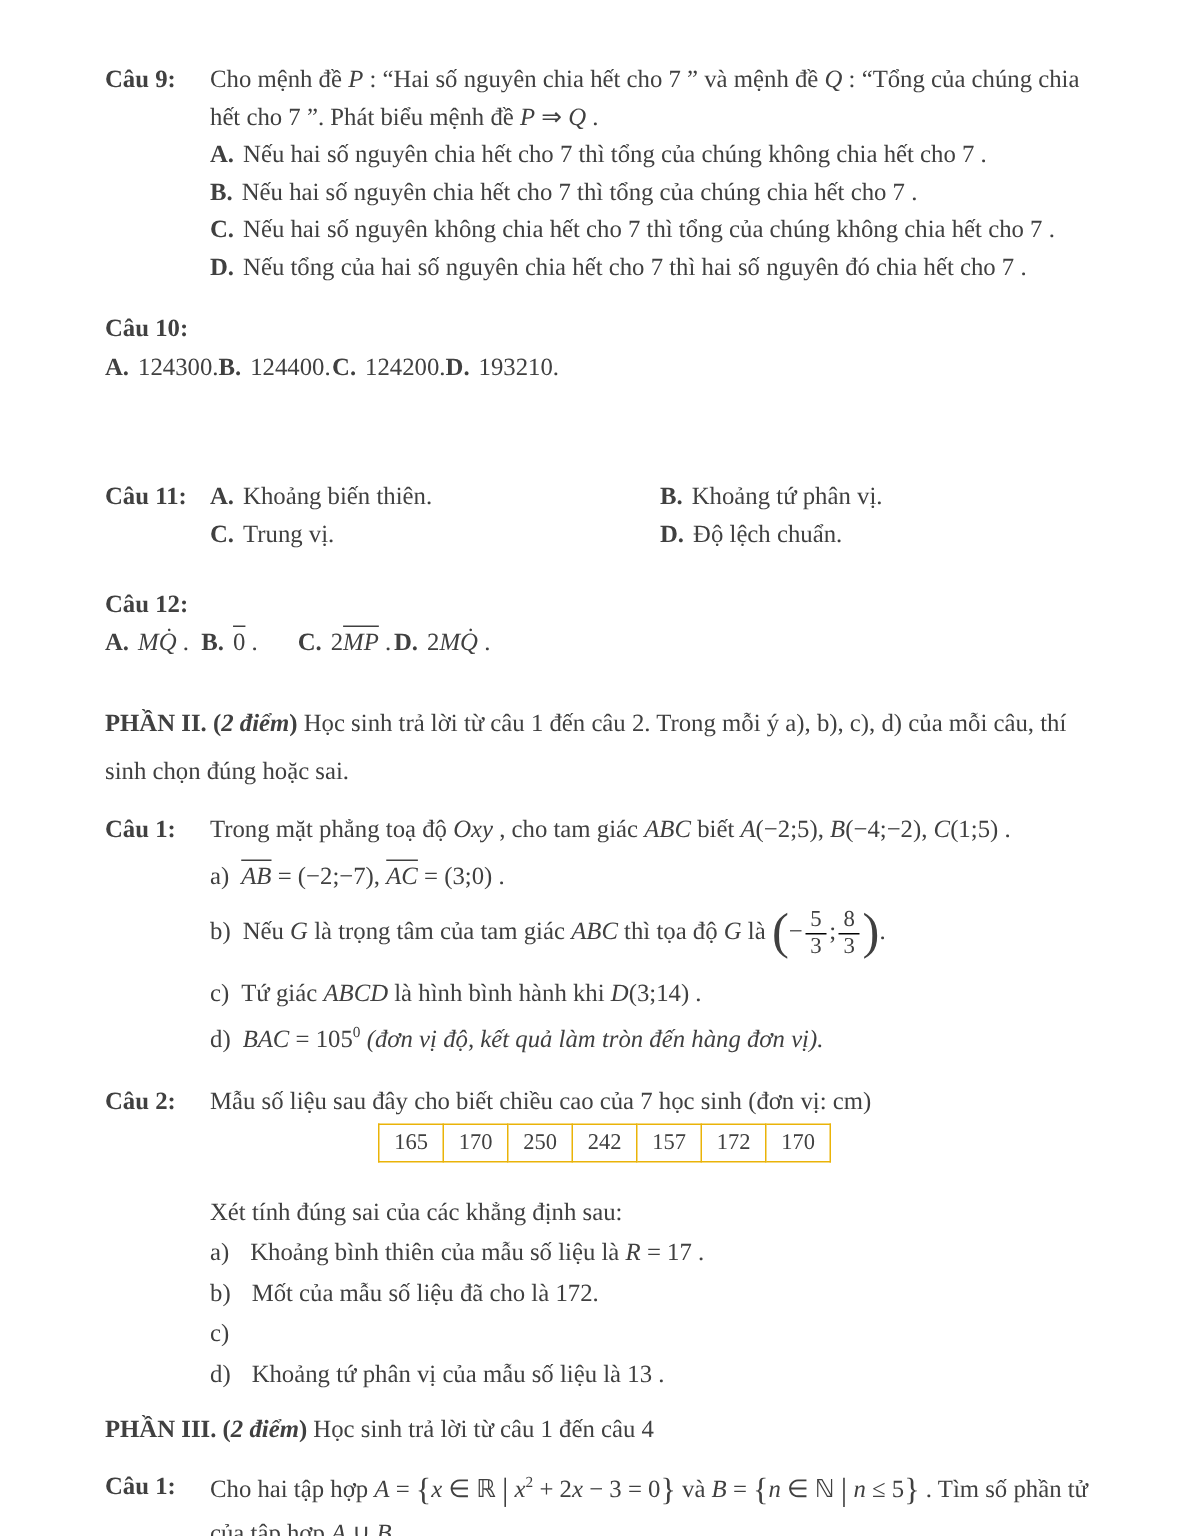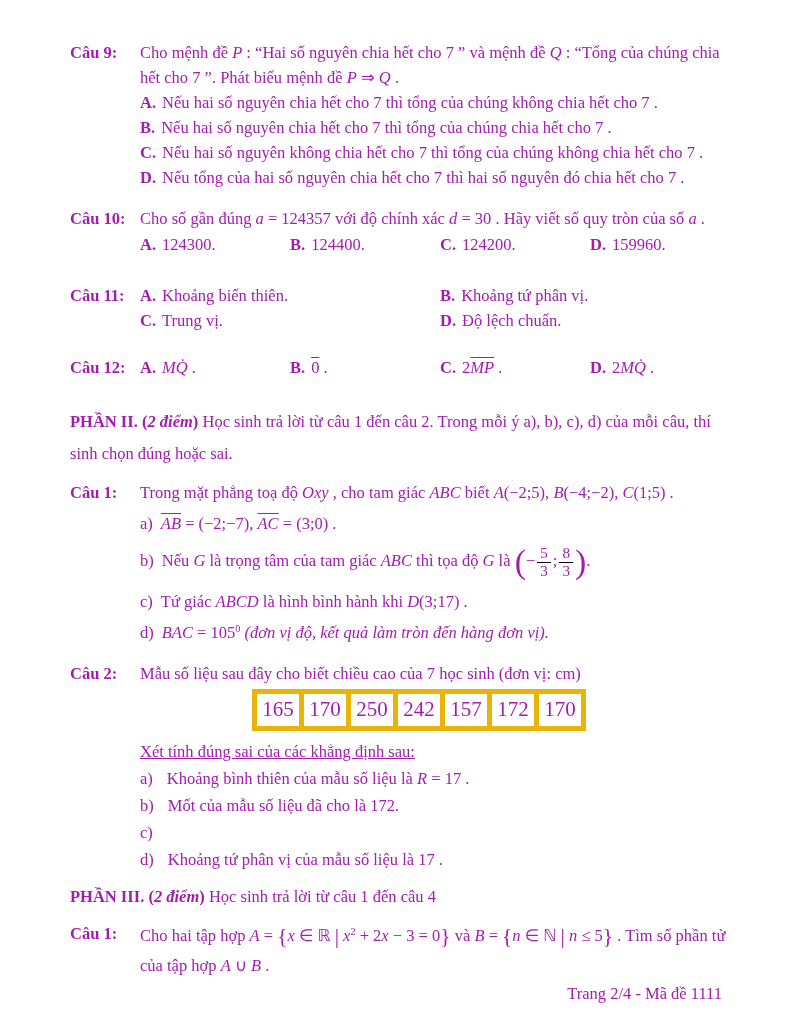--- a/index.html
+++ b/index.html
@@ -1,24 +1,24 @@
 <!DOCTYPE html>
 <html><head>
 <meta charset="utf-8">
 <style>
   html,body{margin:0;padding:0;background:#fff;}
   .page{
-    width:792px;height:1024px;box-sizing:border-box;background:#fff;color:#a21caf;
+    width:792px;height:1024px;box-sizing:border-box;background:#fff;color:#404040;
     font-family:"Liberation Serif",serif;font-size:16.5px;line-height:1.52;
     padding:40px 52px 22px 70px;display:flex;flex-direction:column;overflow:hidden;
   }
   .q{display:flex;align-items:flex-start;}
   .q-label{width:70px;flex:none;font-weight:700;}
   .q-content{flex:1;min-width:0;}
-  .mb16{margin-bottom:16px;} .mb22{margin-bottom:22px;} .mb26{margin-bottom:26px;}
+  .mb16{margin-bottom:16px;} .mb22{margin-bottom:22px;margin-top:35px;} .mb26{margin-bottom:26px;flex-direction:column;}
   .mb10{margin-bottom:10px;} .mb12{margin-bottom:12px;}
   .opt{display:flex;align-items:baseline;}
   .okey{font-weight:700;margin-right:6px;flex:none;}
   .opts4{display:grid;grid-template-columns:repeat(4,1fr);}
   .opts2{display:grid;grid-template-columns:1fr 1fr;}
   .section-head{line-height:1.95;}
   .s-i{font-style:italic;}
   .s-b{font-weight:700;}
   .s-bi{font-weight:700;font-style:italic;}
   .s-ov{text-decoration:overline;}
@@ -28,23 +28,23 @@
   .frac{display:inline-flex;flex-direction:column;align-items:center;vertical-align:middle;
         line-height:1.1;font-size:0.92em;margin:0 2px;}
   .frac .num{display:block;border-bottom:1px solid #000;padding:0 3px;}
   .frac .den{display:block;padding:0 3px;}
   .sub{display:flex;align-items:baseline;margin-top:6px;}
   .sub-key{flex:none;margin-right:8px;}
   .sub.tall{margin:9px 0;}
   .sub2{display:flex;align-items:baseline;margin-top:2px;}
   .sub2 .sub-key{margin-right:14px;}
   .htable{border-collapse:collapse;margin:3px 0 3px 112px;}
-  .htable td{border:5px solid #eab308;width:42px;height:24px;text-align:center;
-             padding:0;font-size:21px;}
-  .note-line{margin-top:8px;text-decoration:underline;}
+  .htable td{border:1px solid #eab308;width:42px;height:24px;text-align:center;
+             padding:0;font-size:15px;}
+  .note-line{margin-top:20px;}
   .p3-body{line-height:1.8;}
   .footer{margin-top:auto;text-align:right;padding-right:18px;}
 </style>
 </head>
 <body>
 
 <div class="page">
 
   <div class="q mb16">
     <div class="q-label">Câu 9:</div>
@@ -67,37 +67,36 @@
           <span class="okey">D.</span>
           <span><span>Nếu tổng của hai số nguyên chia hết cho 7 thì hai số nguyên đó chia hết cho 7 .</span></span>
         </div>
       </div>
     </div>
   </div>
 
   <div class="q mb26">
     <div class="q-label">Câu 10:</div>
     <div class="q-content">
-      <div><span>Cho số gần đúng </span><span class="s-i">a</span><span> = 124357  với độ chính xác </span><span class="s-i">d</span><span> = 30 . Hãy viết số quy tròn của số </span><span class="s-i">a</span><span> .</span></div>
       <div class="opts4">
         <div class="opt">
           <span class="okey">A.</span>
           <span><span>124300.</span></span>
         </div>
         <div class="opt">
           <span class="okey">B.</span>
           <span><span>124400.</span></span>
         </div>
         <div class="opt">
           <span class="okey">C.</span>
           <span><span>124200.</span></span>
         </div>
         <div class="opt">
           <span class="okey">D.</span>
-          <span><span>159960.</span></span>
+          <span><span>193210.</span></span>
         </div>
       </div>
     </div>
   </div>
 
   <div class="q mb22">
     <div class="q-label">Câu 11:</div>
     <div class="q-content">
       <div class="opts2">
         <div class="opt">
@@ -159,21 +158,21 @@
         <span><span>Nếu </span><span class="s-i">G</span><span> là trọng tâm của tam giác </span><span class="s-i">ABC</span><span> thì tọa độ </span><span class="s-i">G</span><span> là </span><span class="s-bp">(</span><span>−</span><span class="frac">
               <span class="num">5</span>
               <span class="den">3</span>
             </span><span>;</span><span class="frac">
               <span class="num">8</span>
               <span class="den">3</span>
             </span><span class="s-bp">)</span><span>.</span></span>
       </div>
       <div class="sub">
         <span class="sub-key">c)</span>
-        <span><span>Tứ giác </span><span class="s-i">ABCD</span><span> là hình bình hành khi </span><span class="s-i">D</span><span>(3;17) .</span></span>
+        <span><span>Tứ giác </span><span class="s-i">ABCD</span><span> là hình bình hành khi </span><span class="s-i">D</span><span>(3;14) .</span></span>
       </div>
       <div class="sub">
         <span class="sub-key">d)</span>
         <span><span class="s-i">BAC</span><span> = 105</span><span class="s-sup">0</span><span> </span><span class="s-i">(đơn vị độ, kết quả làm tròn đến hàng đơn vị).</span></span>
       </div>
     </div>
   </div>
 
   <div class="q mb12">
     <div class="q-label">Câu 2:</div>
@@ -199,21 +198,21 @@
       </div>
       <div class="sub2">
         <span class="sub-key">b)</span>
         <span><span>Mốt của mẫu số liệu đã cho là 172.</span></span>
       </div>
       <div class="sub2">
         <span class="sub-key">c)</span>
       </div>
       <div class="sub2">
         <span class="sub-key">d)</span>
-        <span><span>Khoảng tứ phân vị của mẫu số liệu là 17 .</span></span>
+        <span><span>Khoảng tứ phân vị của mẫu số liệu là 13 .</span></span>
       </div>
     </div>
   </div>
 
   <div class="mb12"><span class="s-b">PHẦN III. </span><span class="s-b">(</span><span class="s-bi">2 điểm</span><span class="s-b">)</span><span> Học sinh trả lời từ câu 1 đến câu 4</span></div>
 
   <div class="q">
     <div class="q-label">Câu 1:</div>
     <div class="q-content p3-body"><span>Cho hai tập hợp </span><span class="s-i">A</span><span> = </span><span class="s-br">{</span><span class="s-i">x</span><span> ∈ ℝ </span><span class="s-br">|</span><span> </span><span class="s-i">x</span><span class="s-sup">2</span><span> + 2</span><span class="s-i">x</span><span> − 3 = 0</span><span class="s-br">}</span><span>  và  </span><span class="s-i">B</span><span> = </span><span class="s-br">{</span><span class="s-i">n</span><span> ∈ ℕ </span><span class="s-br">|</span><span> </span><span class="s-i">n</span><span> ≤ 5</span><span class="s-br">}</span><span> . Tìm số phần tử của tập hợp </span><span class="s-i">A</span><span> ∪ </span><span class="s-i">B</span><span> .</span></div>
   </div>

